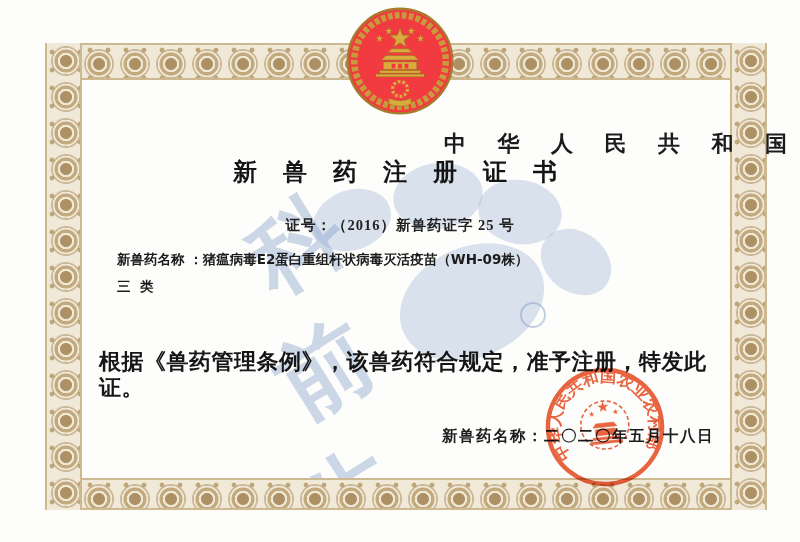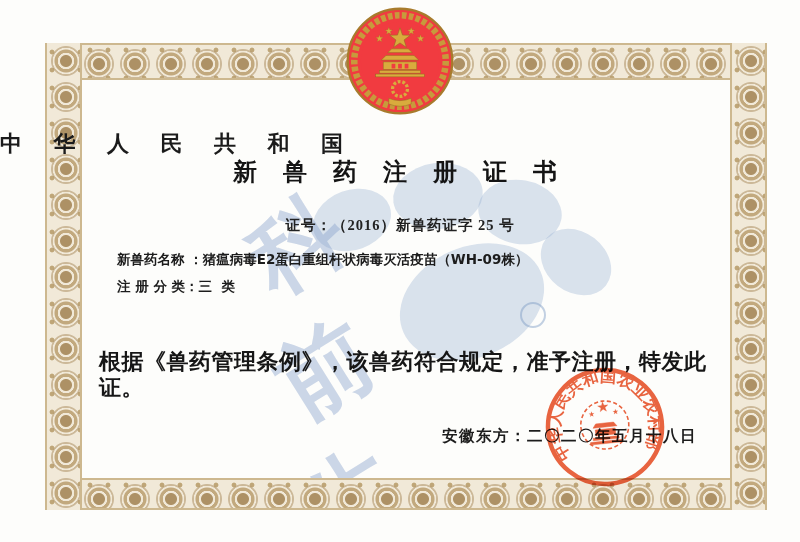--- a/index.html
+++ b/index.html
@@ -34,21 +34,21 @@
   
   #watermark{position:absolute;left:46px;top:44px;right:34px;bottom:33px;overflow:hidden;z-index:1;}
   .wm-blob{position:absolute;border-radius:50%;background:rgba(148,173,208,.34);}
   .wm-ring{position:absolute;border-radius:50%;border:2px solid rgba(122,152,196,.45);background:transparent;}
   .wm-char{position:absolute;font-size:92px;line-height:1;font-weight:700;
            color:rgba(134,160,202,.42);transform:rotate(-32deg);
            font-family:"Liberation Serif","DejaVu Serif",serif;}
 
   
   .content{position:absolute;z-index:3;}
-  #country-title{left:0;right:0;top:129px;text-align:left;font-size:22px;font-weight:600;
+  #country-title{left:0;right:0;top:129px;text-align:right;font-size:22px;font-weight:600;
                  letter-spacing:13px;color:#1b1b1b;}
   #cert-title{left:0;right:0;top:156px;text-align:center;font-size:24px;font-weight:700;
               letter-spacing:10px;color:#141414;}
   #cert-no{left:0;right:0;top:216px;text-align:center;font-size:14.5px;font-weight:700;
            letter-spacing:1px;color:#222;}
 
   .field-row{position:absolute;left:117px;display:flex;z-index:3;
              font-family:"DejaVu Sans","Liberation Sans",sans-serif;
              font-size:13.5px;font-weight:700;color:#1c1c1c;line-height:27px;}
   .field-row .flabel{white-space:pre;flex:0 0 auto;}
@@ -117,28 +117,27 @@
 
   <div id="country-title" class="content">中 华 人 民 共 和 国</div>
   <div id="cert-title" class="content">新 兽 药 注 册 证 书</div>
   <div id="cert-no" class="content">证号：（2016）新兽药证字 25 号</div>
 
   <div id="row-name" class="field-row">
     <span class="flabel">新兽药名称 ：</span>
     <span class="fvalue">猪瘟病毒E2蛋白重组杆状病毒灭活疫苗（WH-09株）</span>
   </div>
   <div id="row-class" class="field-row">
-    <span class="flabel">注 册 分 类：</span>
     <span class="fvalue">三  类</span>
   </div>
 
   <div id="statement" class="content">根据《兽药管理条例》，该兽药符合规定，准予注册，特发此证。</div>
 
   <div id="date-line" class="content">
-    <span>安徽东方：</span><span>二〇二〇年五月十八日</span>
+    <span>新兽药名称：</span><span>二〇二〇年五月十八日</span>
   </div>
 
   <svg id="seal" viewBox="0 0 164 164">
     <g transform="rotate(-6 82 82)">
       <circle cx="82" cy="82" r="57" fill="none" stroke="#e8542c" stroke-width="4.5"></circle>
       <defs>
         <path id="sealArc" d="M 45.1 107.8 A 45 45 0 1 1 118.9 107.8" fill="none"></path>
       </defs>
       <text font-size="15.5" font-weight="bold" fill="#e8542c" font-family="Liberation Serif, DejaVu Serif, serif">
         <textPath href="#sealArc" startOffset="0" textLength="195" lengthAdjust="spacingAndGlyphs">中华人民共和国农业农村部</textPath>

